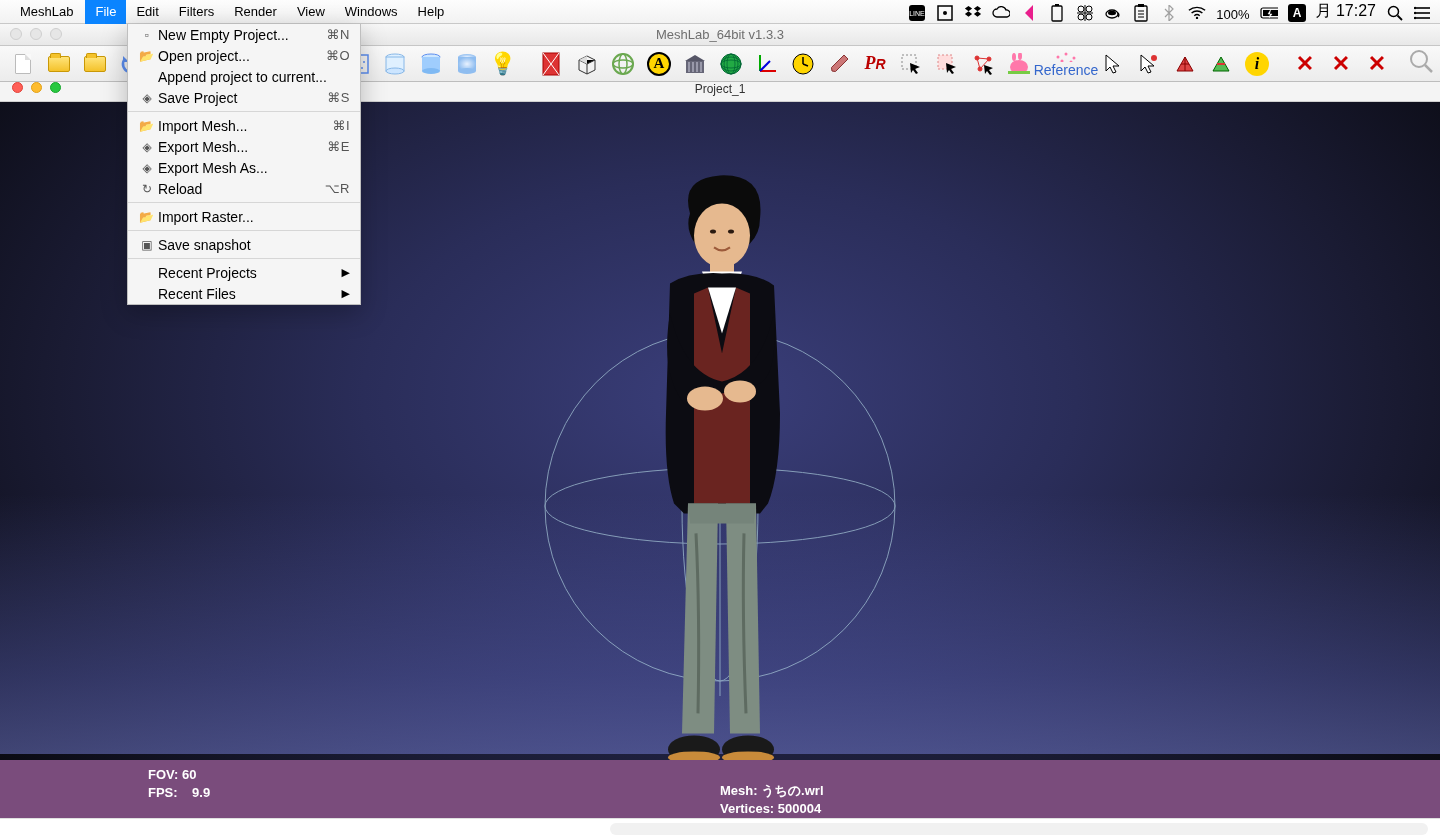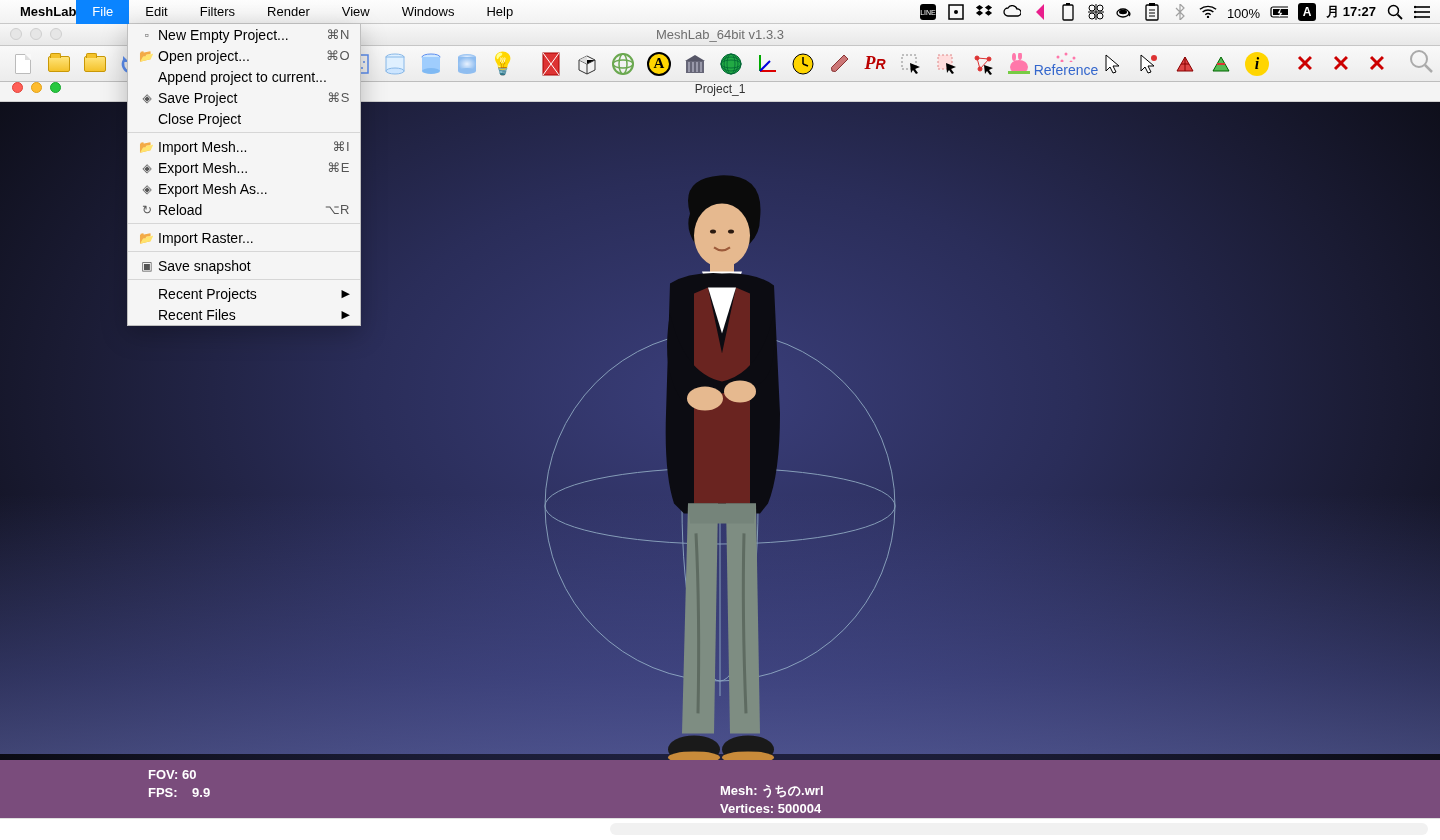--- a/index.html
+++ b/index.html
@@ -9,27 +9,27 @@
 .mac-menubar {
   height: 24px; width: 100%;
   background: linear-gradient(#fdfdfd, #f2f2f2);
   border-bottom: 1px solid #c8c8c8;
   display: flex; align-items: center;
   font-size: 13px; color: #000;
   padding: 0 8px;
   position: relative;
 }
 .mac-menubar .apple { font-size: 15px; margin-right: 12px; }
-.mac-menubar .appname { font-weight: 700; }
-.mac-menubar .mitem { padding: 0 16px; height: 24px; display: flex; align-items: center; cursor: default; }
+.mac-menubar .appname { font-weight: 400; margin-right: 12px; }
+.mac-menubar .mitem { padding: 0 10px; height: 24px; display: flex; align-items: center; cursor: default; }
 .mac-menubar .mitem.selected { background: #0a84ff; color: #fff; }
 .mac-menubar .spacer { flex: 1; }
 .mac-menubar .tray { display: flex; align-items: flex-end; gap: 10px; }
 .mac-menubar .tray .ico { width: 18px; height: 18px; display: flex; align-items: center; justify-content: center; }
-.mac-menubar .clock { font-size: 13px; font-weight: bold; }
+.mac-menubar .clock { font-size: 16px; }
 
 
 .app-titlebar {
   height: 22px; width: 100%;
   background: linear-gradient(#f7f7f7, #e8e8e8);
   border-bottom: 1px solid #c6c6c6;
   display: flex; align-items: center; justify-content: center;
   position: relative;
   font-size: 13px; color: #6e6e6e;
 }
@@ -608,25 +608,20 @@
   <div class="row">
     <span class="ic"></span>
     <span class="lbl">Append project to current...</span>
     <span class="sc"></span>
   </div>
   <div class="row">
     <span class="ic">◈</span>
     <span class="lbl">Save Project</span>
     <span class="sc">⌘S</span>
   </div>
-  <div class="row">
-    <span class="ic"></span>
-    <span class="lbl">Close Project</span>
-    <span class="sc"></span>
-  </div>
   <hr>
 
   <div class="row">
     <span class="ic">📂</span>
     <span class="lbl">Import Mesh...</span>
     <span class="sc">⌘I</span>
   </div>
   <div class="row">
     <span class="ic">◈</span>
     <span class="lbl">Export Mesh...</span>

